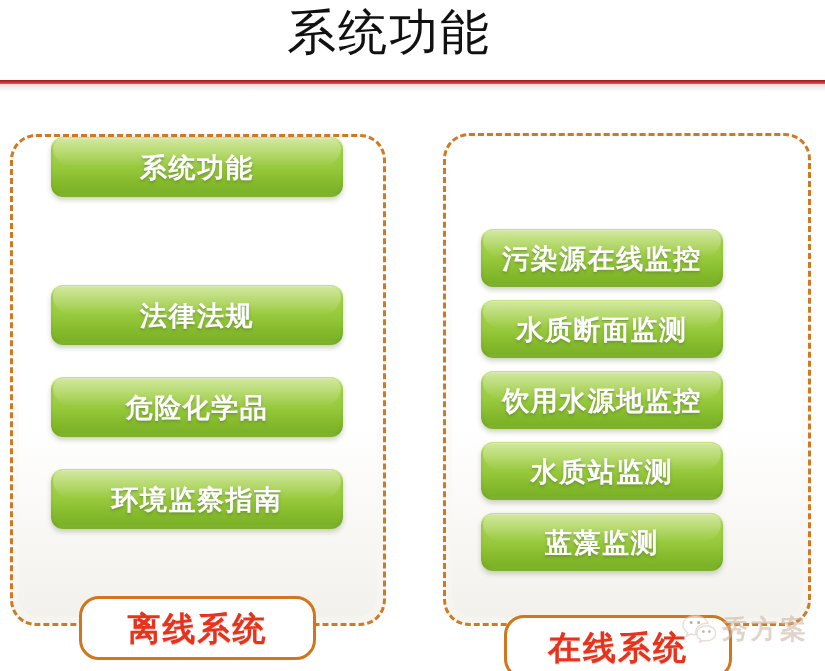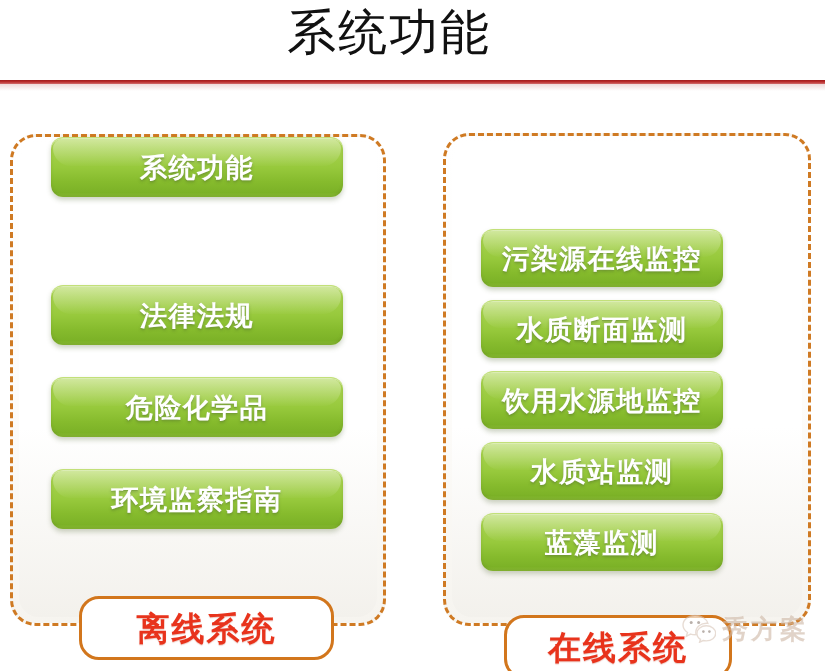--- a/index.html
+++ b/index.html
@@ -169,21 +169,21 @@
     font-size: 33px;
     letter-spacing: 2px;
     line-height: 1;
     white-space: nowrap;
     text-shadow: 0 1px 1px rgba(180,40,10,0.25);
     font-family: "DejaVu Sans", "Liberation Sans", sans-serif;
   }
   #chip-offline {
     left: 79px;
     top: 596px;
-    width: 255px;
+    width: 237px;
     height: 64px;
   }
   #chip-online {
     left: 504px;
     top: 615px;
     width: 228px;
     height: 64px;
     text-align: right;
   }
 

